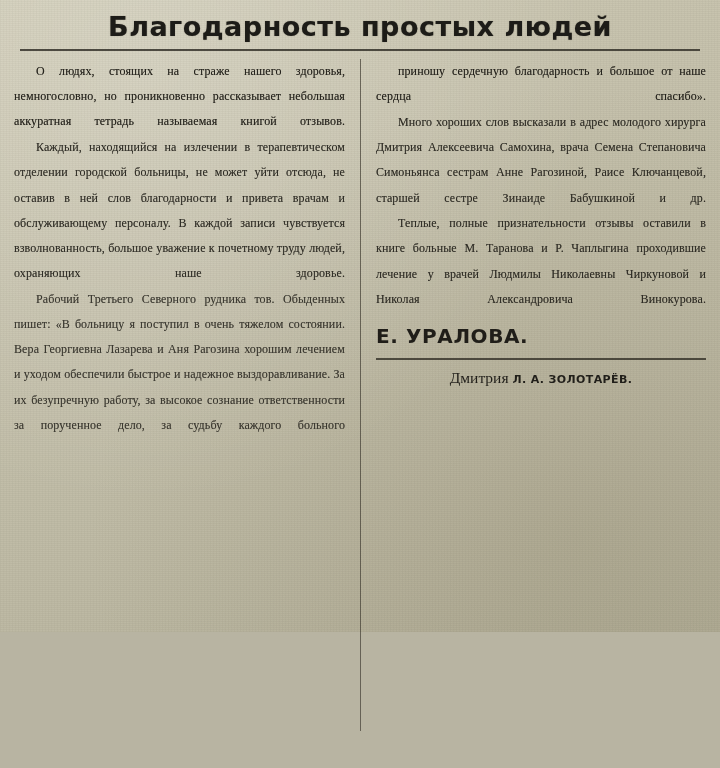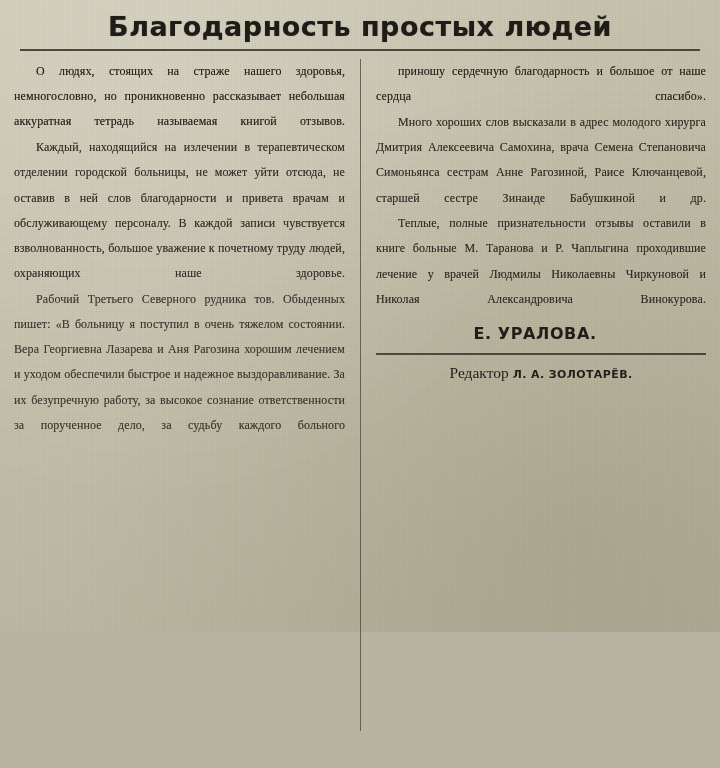--- a/index.html
+++ b/index.html
@@ -81,24 +81,24 @@
     text-align-last: justify;
     color: #25231d;
     text-indent: 22px;
     font-family: "Liberation Serif", serif;
     letter-spacing: 0.1px;
     text-shadow: 0 0 0.6px rgba(50,46,35,0.5);
   }
   p.last-natural { text-align-last: left; }
   .signature {
     margin-top: 12px;
-    text-align: center;
+    text-align: left;
     font-family: "DejaVu Sans", sans-serif;
     font-weight: bold;
-    font-size: 16px;
+    font-size: 20px;
     letter-spacing: 0.6px;
     color: #201e19;
     padding-right: 12px;
   }
   .foot-rule {
     margin: 10px 0 9px 0;
     height: 2px;
     background: #3a362d;
     opacity: 0.85;
   }
@@ -137,19 +137,19 @@
     <div class="col col-right">
       <p>приношу сердечную благодарность и большое от наше сердца спасибо».</p>
       <p class="fade1">Много хороших слов высказали в адрес молодого хирурга Дмитрия Алексеевича Самохина, врача Семена Степановича Симоньянса сестрам Анне Рагозиной, Раисе Ключанцевой, старшей сестре Зинаиде Бабушкиной и др.</p>
       <p class="fade1">Теплые, полные признательности отзывы оставили в книге больные М. Таранова и Р. Чаплыгина проходившие лечение у врачей Людмилы Николаевны Чиркуновой и Николая Александровича Винокурова.</p>
 
       <div class="signature">Е. УРАЛОВА.</div>
 
       <div class="foot-rule"></div>
 
       <div class="editor">
-        <span>Редактор</span>
+        <span>Дмитрия</span>
         <b>Л. А. ЗОЛОТАРЁВ.</b>
       </div>
     </div>
   </div>
 
 </div>
 
 </body></html>

